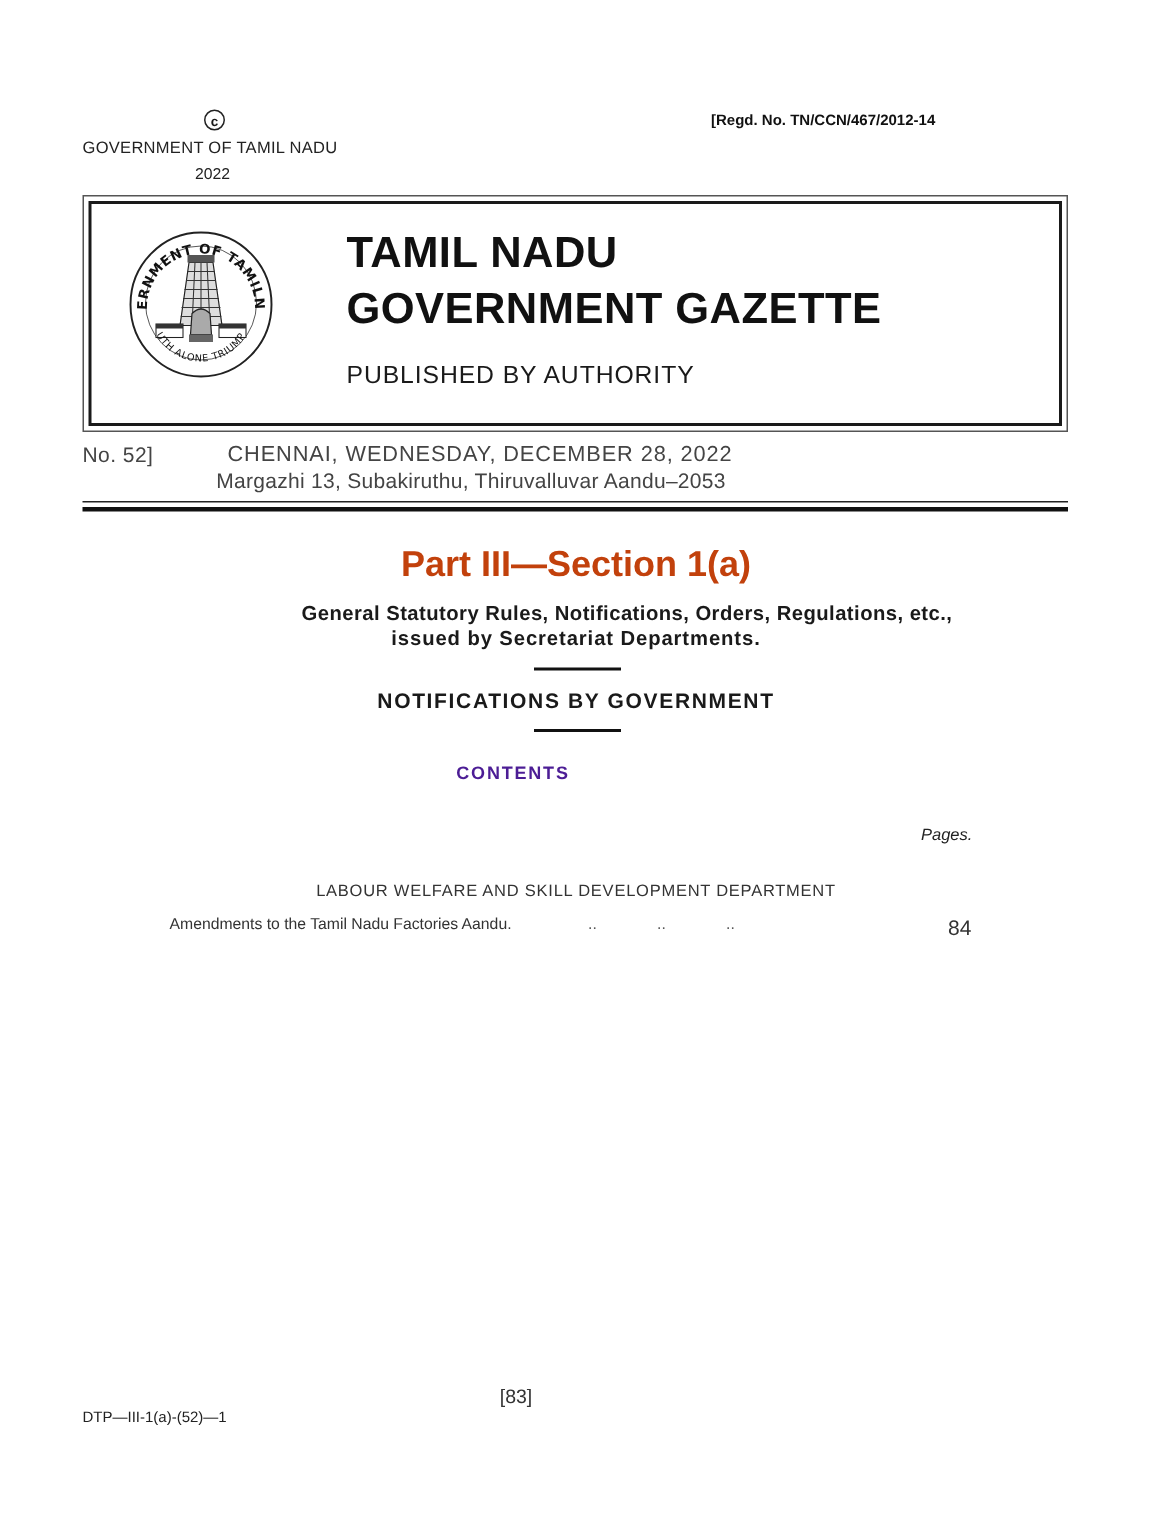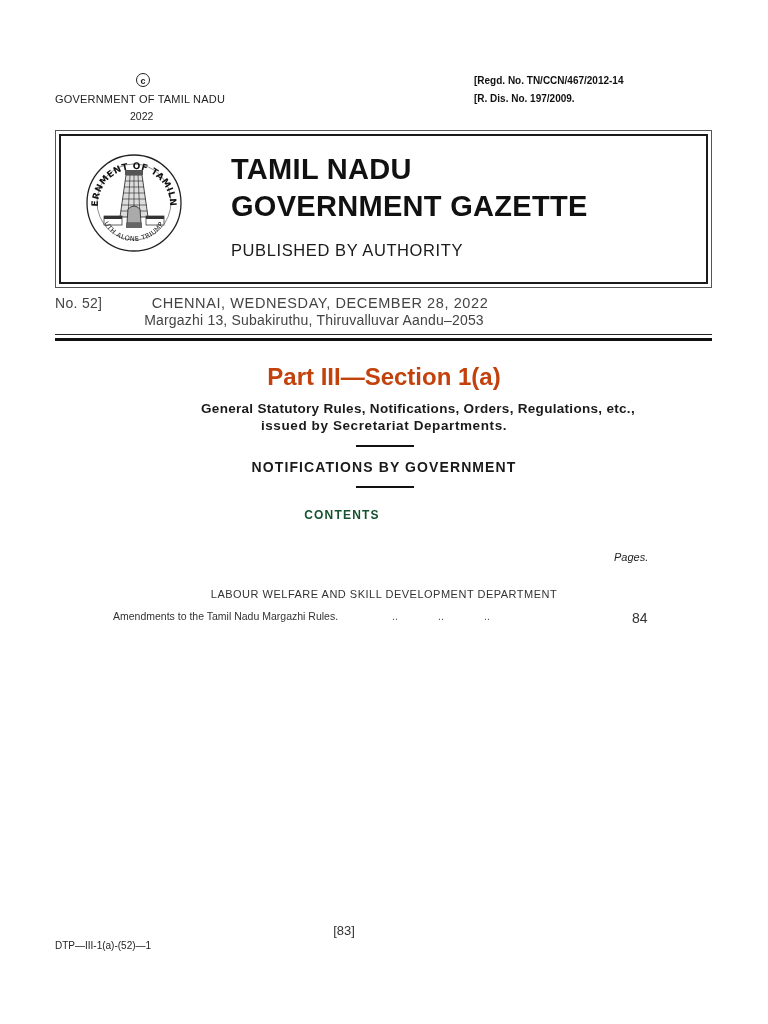--- a/index.html
+++ b/index.html
@@ -27,21 +27,21 @@
   .rule-thin { left: 55px; top: 334px; width: 657px; height: 1px; background: #222; }
   .rule-thick { left: 55px; top: 338px; width: 657px; height: 3px; background: #111; }
 
   
   .part { left: 0; width: 768px; top: 363px; text-align: center; font-size: 24px; font-weight: bold; color: #c2410c; }
   .desc1 { left: 0; width: 768px; top: 401px; text-align: center; font-size: 13.5px; font-weight: bold; letter-spacing: 0.3px; color: #1a1a1a; padding-left: 34px; }
   .desc2 { left: 0; width: 768px; top: 418px; text-align: center; font-size: 13.5px; font-weight: bold; letter-spacing: 0.6px; color: #1a1a1a; }
   .short-rule1 { left: 356px; top: 445px; width: 58px; height: 2px; background: #111; }
   .notif { left: 0; width: 768px; top: 459px; text-align: center; font-size: 14px; font-weight: bold; letter-spacing: 1.1px; color: #1a1a1a; }
   .short-rule2 { left: 356px; top: 486px; width: 58px; height: 2px; background: #111; }
-  .contents { left: 0; width: 684px; top: 508px; text-align: center; font-size: 12px; font-weight: bold; letter-spacing: 1.2px; color: #14532d; }
+  .contents { left: 0; width: 684px; top: 508px; text-align: center; font-size: 12px; font-weight: bold; letter-spacing: 1.2px; color: #4c1d95; }
 
   
   .pages-hdr { left: 614px; top: 551px; font-size: 11px; font-style: italic; color: #222; }
   .dept { left: 0; width: 768px; top: 588px; text-align: center; font-size: 11px; letter-spacing: 0.5px; color: #333; }
   .entry { left: 113px; top: 610px; font-size: 10.5px; color: #333; }
   .dots { top: 610px; font-size: 10.5px; color: #555; }
   .entry-page { left: 608px; top: 610px; font-size: 14px; color: #333; padding-left: 24px; }
 
   
   .page-num { left: 0; width: 688px; top: 923px; text-align: center; font-size: 13px; color: #333; }
@@ -49,21 +49,20 @@
 </style>
 </head>
 <body>
 
 <div class="abs copy-mark">c</div>
 <div class="abs gov-line">GOVERNMENT OF TAMIL NADU</div>
 <div class="abs year-line">2022</div>
 
 <div class="abs regd">
   <div>[Regd. No. TN/CCN/467/2012-14</div>
-  <div>[R. Dis. No. 197/2009.</div>
 </div>
 
 <div class="abs box-outer"></div>
 <div class="abs box-inner"></div>
 
 <div class="abs emblem">
   <svg width="100" height="100" viewBox="0 0 100 100">
     <defs>
       <path id="arcTop" d="M 14 52 A 36 36 0 0 1 86 52"></path>
       <path id="arcBot" d="M 20 70 A 34 34 0 0 0 80 70"></path>
@@ -114,20 +113,20 @@
 <div class="abs part">Part  III—Section  1(a)</div>
 <div class="abs desc1">General Statutory  Rules, Notifications, Orders, Regulations,  etc.,</div>
 <div class="abs desc2">issued  by  Secretariat  Departments.</div>
 <div class="abs short-rule1"></div>
 <div class="abs notif">NOTIFICATIONS  BY  GOVERNMENT</div>
 <div class="abs short-rule2"></div>
 <div class="abs contents">CONTENTS</div>
 
 <div class="abs pages-hdr">Pages.</div>
 <div class="abs dept">LABOUR WELFARE AND SKILL DEVELOPMENT DEPARTMENT</div>
-<div class="abs entry">Amendments to the Tamil Nadu Margazhi Rules.</div>
+<div class="abs entry">Amendments to the Tamil Nadu Factories Aandu.</div>
 <div class="abs dots" style="left:392px">..</div>
 <div class="abs dots" style="left:438px">..</div>
 <div class="abs dots" style="left:484px">..</div>
 <div class="abs entry-page">84</div>
 
 <div class="abs page-num">[83]</div>
 <div class="abs dtp">DTP—III-1(a)-(52)—1</div>
 
 </body></html>

